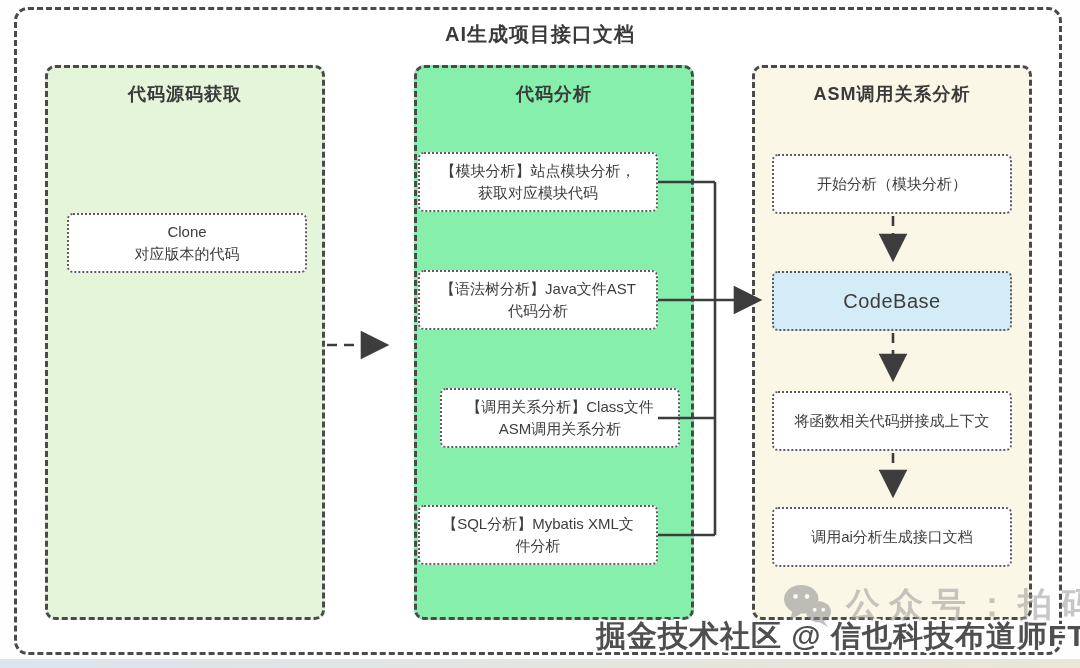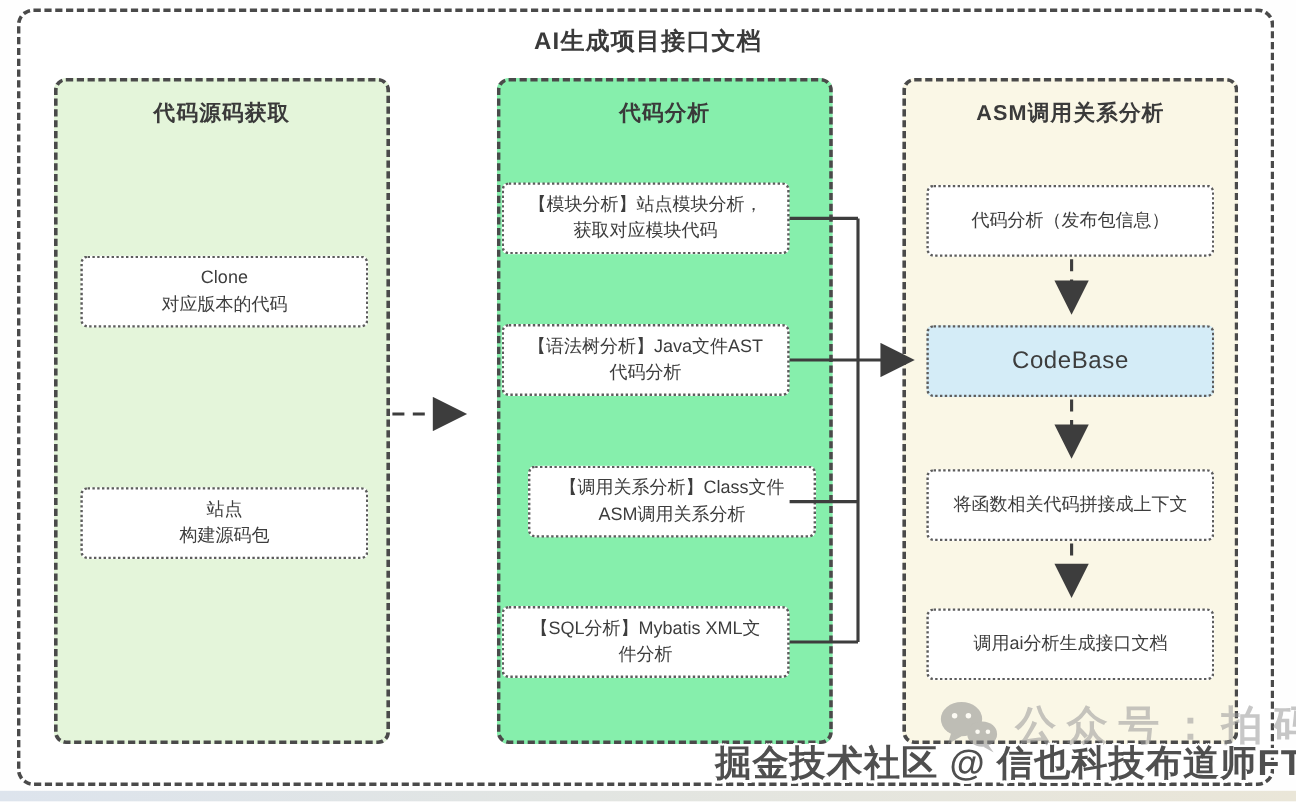--- a/index.html
+++ b/index.html
@@ -71,44 +71,40 @@
   </div>
 
   <div class="col col3">
     <div class="col-header">ASM调用关系分析</div>
   </div>
 
   <div class="node" style="left:67px;top:213px;">
     <span>Clone</span>
     <span>对应版本的代码</span>
   </div>
-  <div class="node" style="left:67px;top:406px;">
-    <span>站点</span>
-    <span>构建源码包</span>
-  </div>
 
   <div class="node" style="left:418px;top:152px;">
     <span>【模块分析】站点模块分析，</span>
     <span>获取对应模块代码</span>
   </div>
   <div class="node" style="left:418px;top:270px;">
     <span>【语法树分析】Java文件AST</span>
     <span>代码分析</span>
   </div>
   <div class="node" style="left:440px;top:388px;">
     <span>【调用关系分析】Class文件</span>
     <span>ASM调用关系分析</span>
   </div>
   <div class="node" style="left:418px;top:505px;">
     <span>【SQL分析】Mybatis XML文</span>
     <span>件分析</span>
   </div>
 
   <div class="node" style="left:772px;top:154px;">
-    <span>代码分析（发布包信息）</span>
+    <span>开始分析（模块分析）</span>
   </div>
   <div class="node codebase" style="left:772px;top:271px;">
     <span>CodeBase</span>
   </div>
   <div class="node" style="left:772px;top:391px;">
     <span>将函数相关代码拼接成上下文</span>
   </div>
   <div class="node" style="left:772px;top:507px;">
     <span>调用ai分析生成接口文档</span>
   </div>

